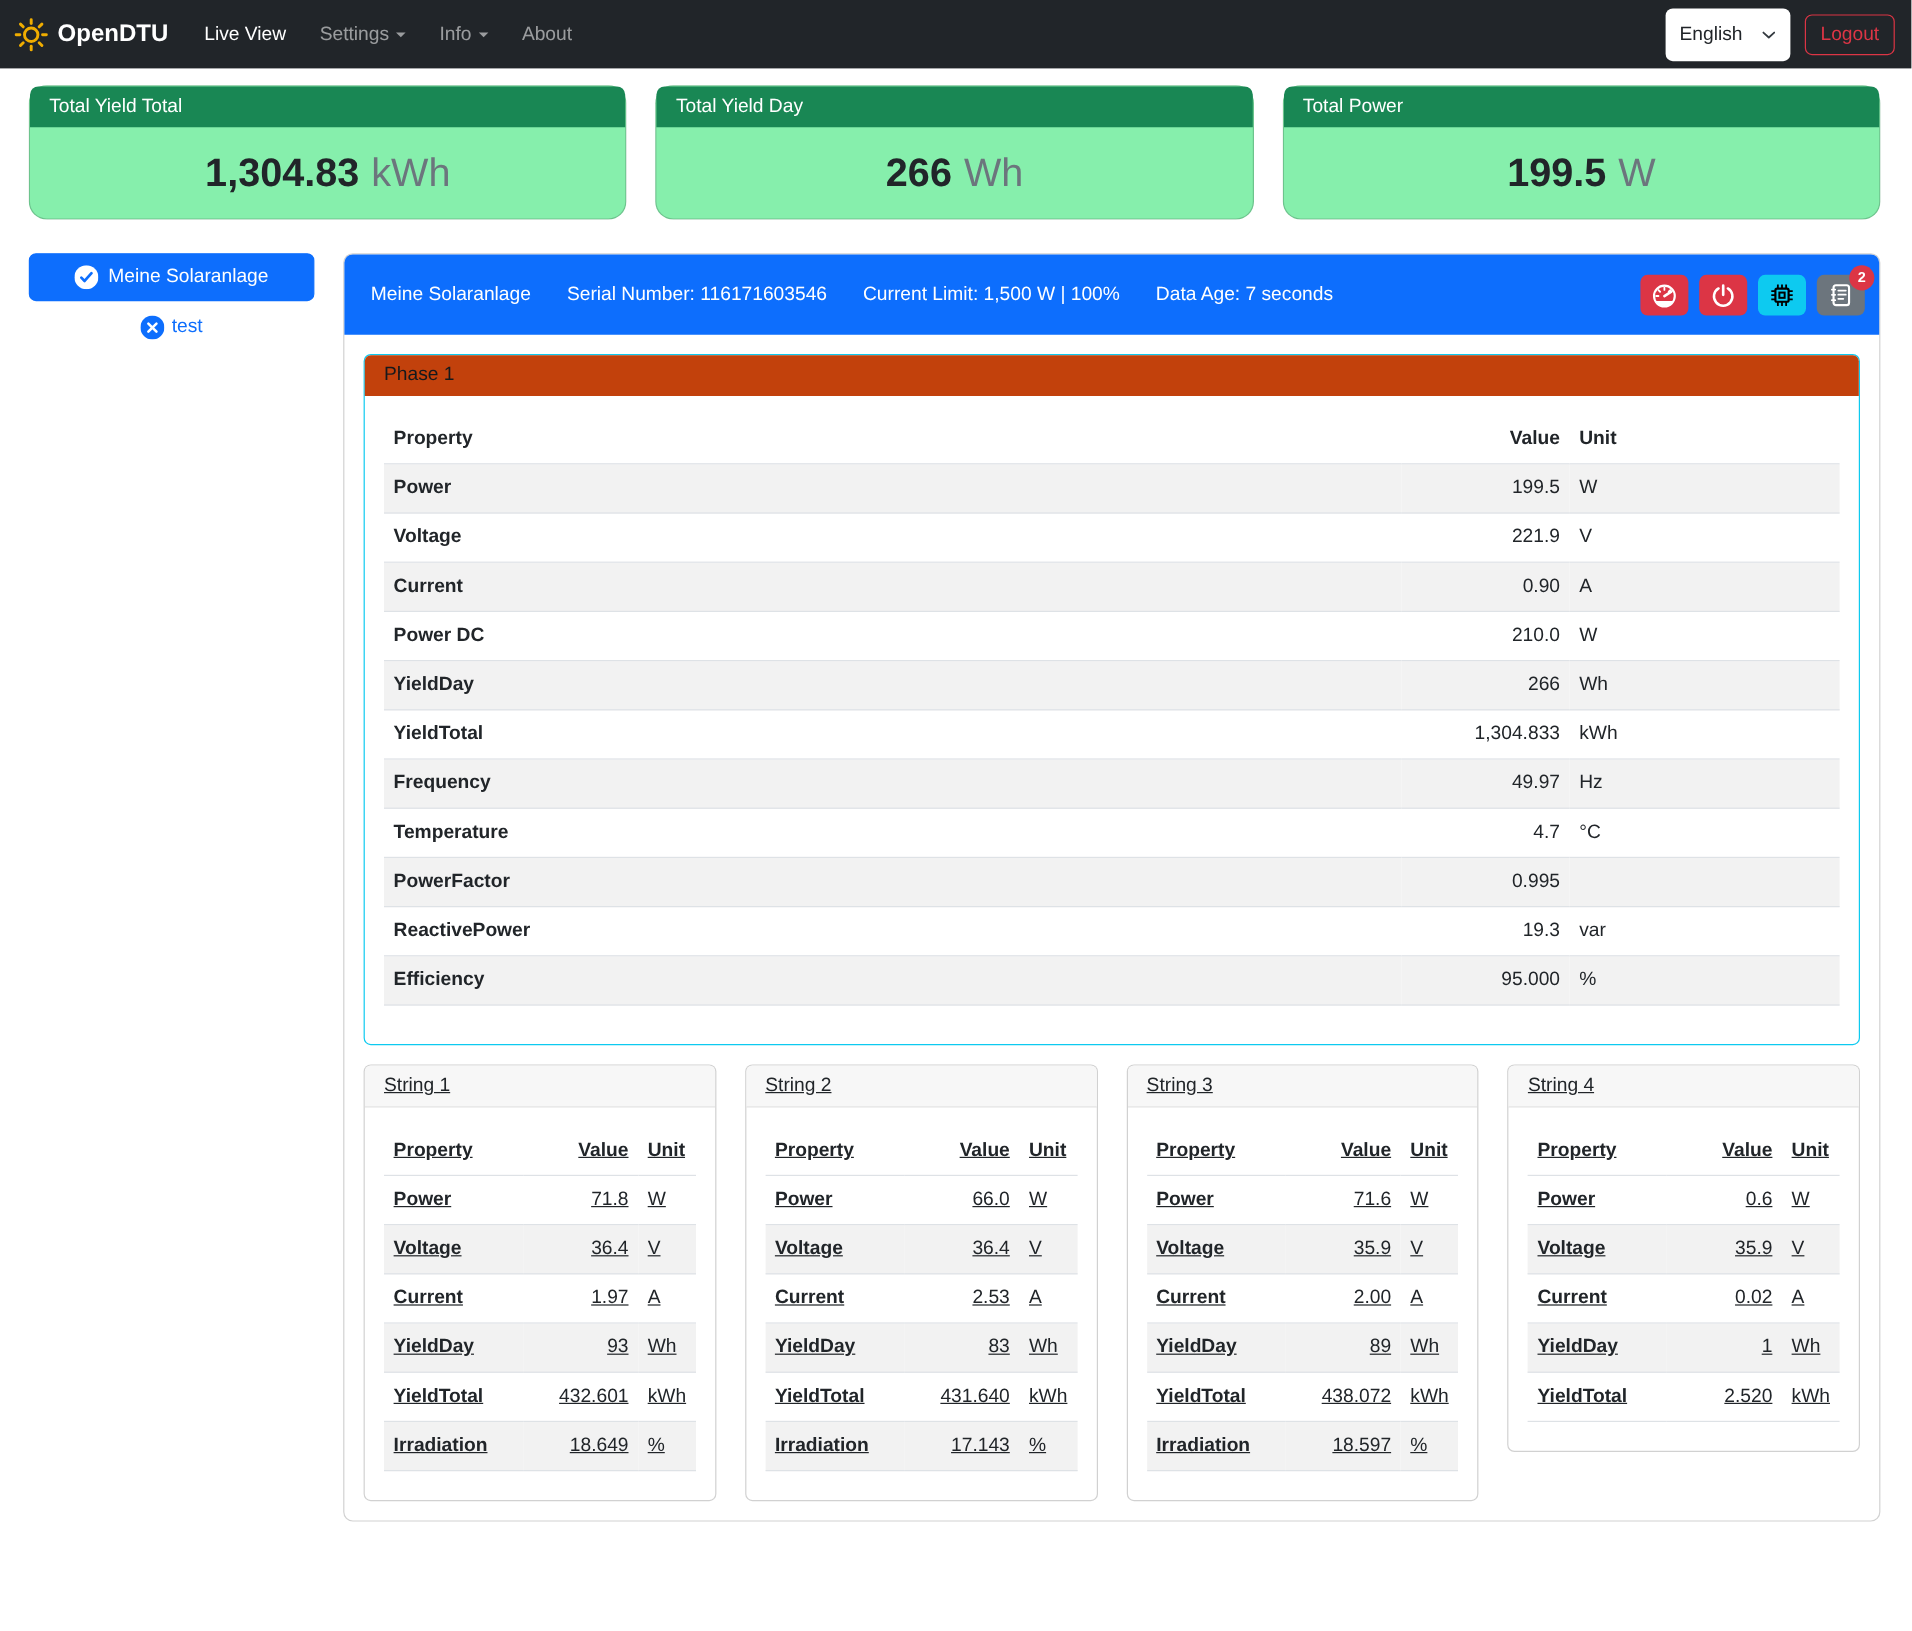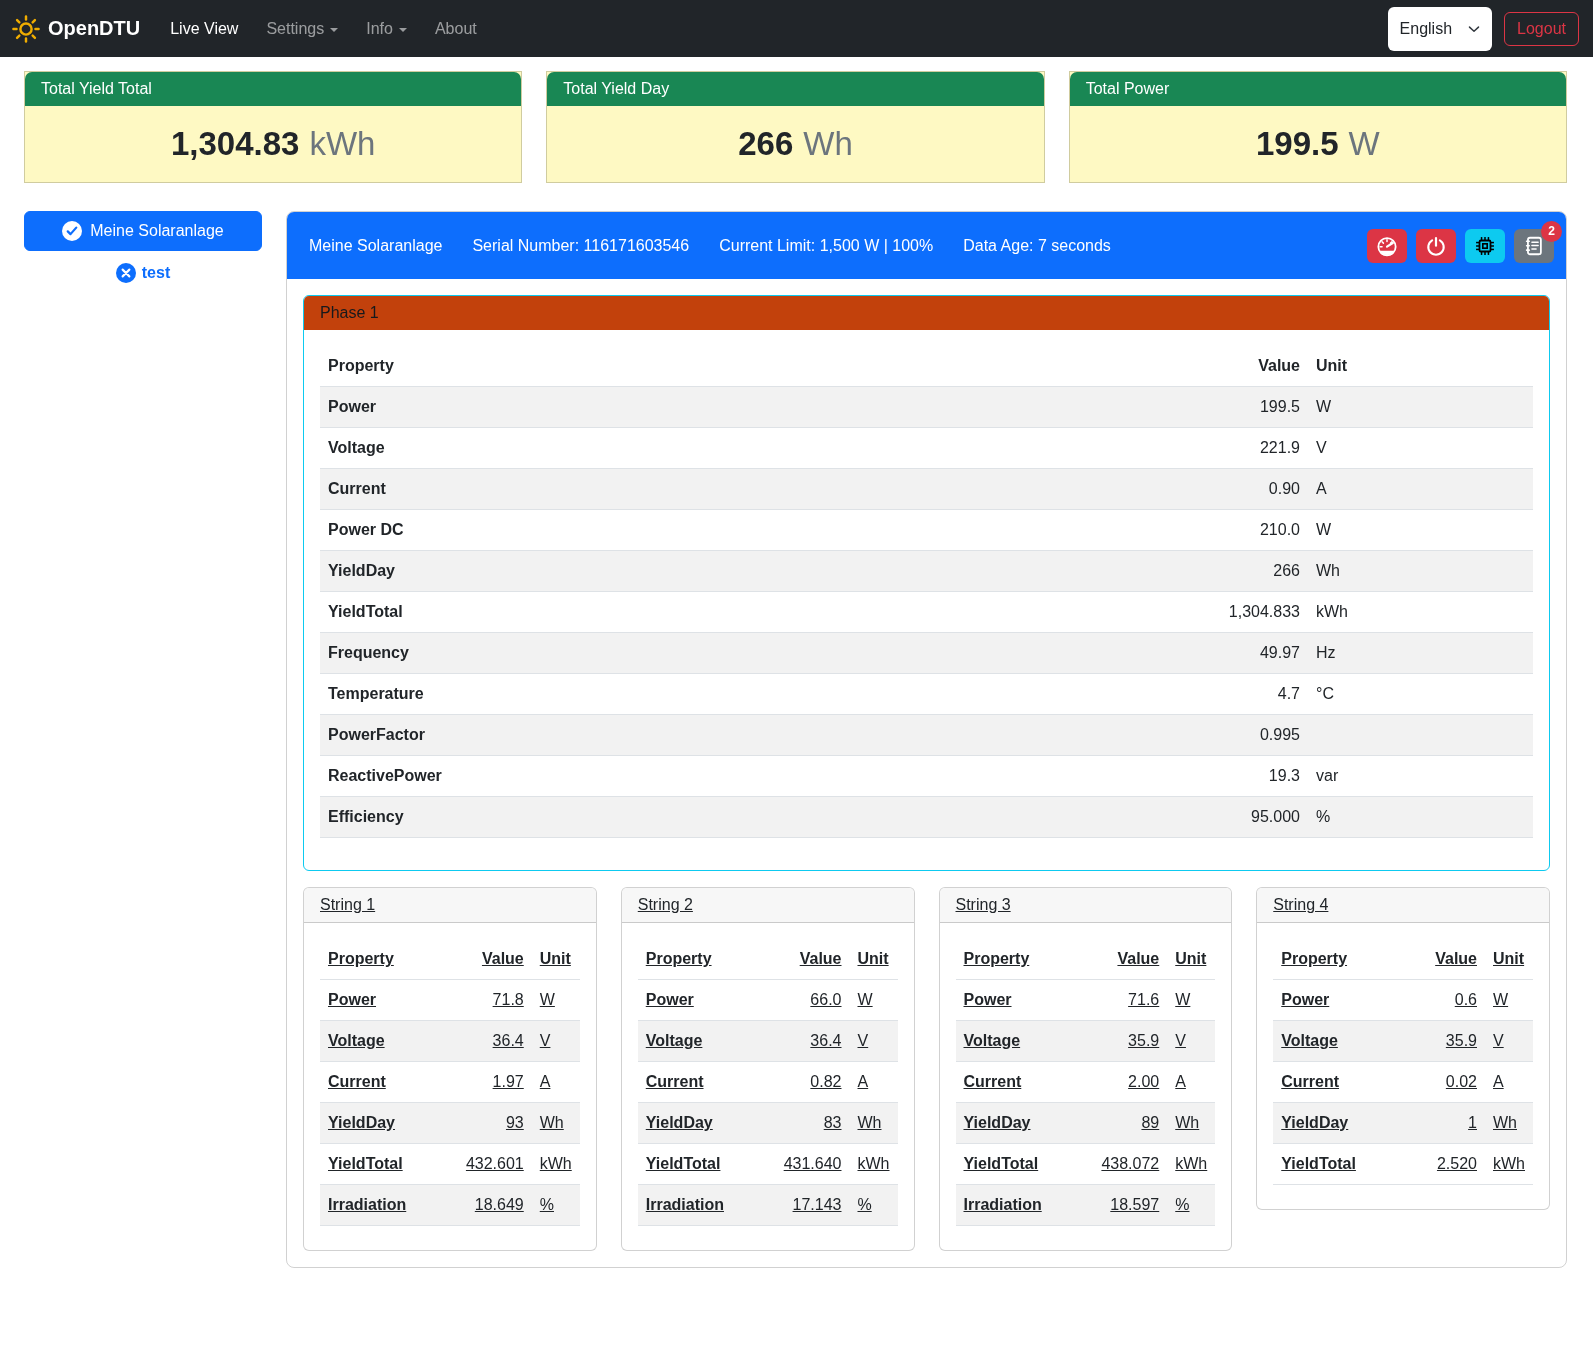--- a/index.html
+++ b/index.html
@@ -33,21 +33,21 @@
     border-radius: 6px; height: 34px; padding: 0 12px; font-size: 16px;
     font-family: inherit; cursor: pointer;
   }
 
   
   .content { padding: 14px 26px 0 24px; }
   h1.page-title { font-size: 40px; font-weight: 700; letter-spacing: -0.5px; margin: 4px 0 14px 0; }
 
   
   .summary-grid { display: grid; grid-template-columns: repeat(3, 1fr); gap: 24px; }
-  .card { border: 1px solid rgba(0,0,0,.18); border-radius: 0; background: #fef9c3; }
+  .card { border: 1px solid rgba(0,0,0,.18); border-radius: 15px; background: #86efac; }
   .summary-card .card-header {
     background: #198754; color: #fff; padding: 8px 16px; font-size: 16px;
     border-radius: 7px 7px 0 0;
   }
   .summary-card .card-body {
     height: 76px; display: flex; align-items: center; justify-content: center;
     font-size: 33px;
   }
   .summary-card .value { font-weight: 700; }
   .summary-card .unit { color: #6c757d; margin-left: 10px; }
@@ -55,21 +55,21 @@
   
   .main-row { display: grid; grid-template-columns: 238px 1fr; gap: 24px; margin-top: 28px; align-items: start; }
 
   
   .inv-select-btn {
     width: 100%; background: #0d6efd; border: 1px solid #0d6efd; color: #fff;
     border-radius: 6px; height: 40px; display: flex; align-items: center;
     justify-content: center; gap: 8px; font-size: 16px; font-family: inherit; cursor: pointer;
   }
   .inv-alt { margin-top: 12px; display: flex; align-items: center; justify-content: center;
-    gap: 6px; color: #0d6efd; cursor: pointer; font-weight: bold; }
+    gap: 6px; color: #0d6efd; cursor: pointer; }
 
   
   .inverter-card { border: 1px solid rgba(0,0,0,.18); border-radius: 8px; }
   .inverter-header {
     background: #0d6efd; color: #fff; height: 67px; border-radius: 7px 7px 0 0;
     display: flex; align-items: center; padding: 0 12px 0 22px; gap: 30px;
   }
   .inverter-header .spacer { flex: 1; }
   .icon-btn {
     width: 40px; height: 34px; border-radius: 6px; border: none; cursor: pointer;
@@ -425,21 +425,21 @@
                       <td class="col-val">66.0</td>
                       <td class="col-unit">W</td>
                     </tr>
                     <tr>
                       <td class="col-prop">Voltage</td>
                       <td class="col-val">36.4</td>
                       <td class="col-unit">V</td>
                     </tr>
                     <tr>
                       <td class="col-prop">Current</td>
-                      <td class="col-val">0.82</td>
+                      <td class="col-val">2.53</td>
                       <td class="col-unit">A</td>
                     </tr>
                     <tr>
                       <td class="col-prop">YieldDay</td>
                       <td class="col-val">83</td>
                       <td class="col-unit">Wh</td>
                     </tr>
                     <tr>
                       <td class="col-prop">YieldTotal</td>
                       <td class="col-val">431.640</td>

